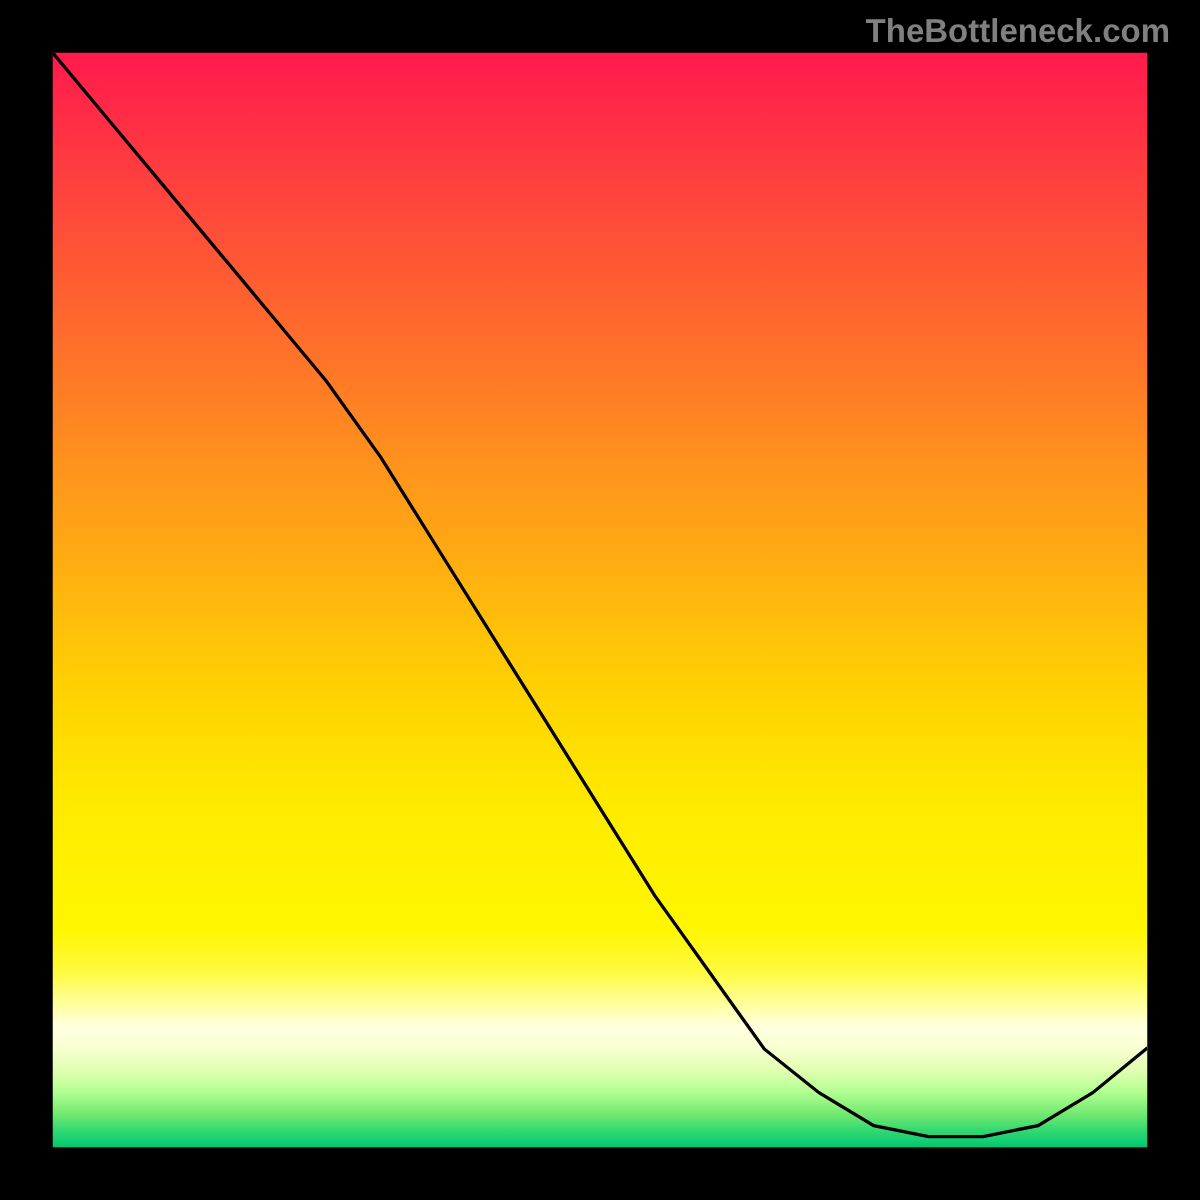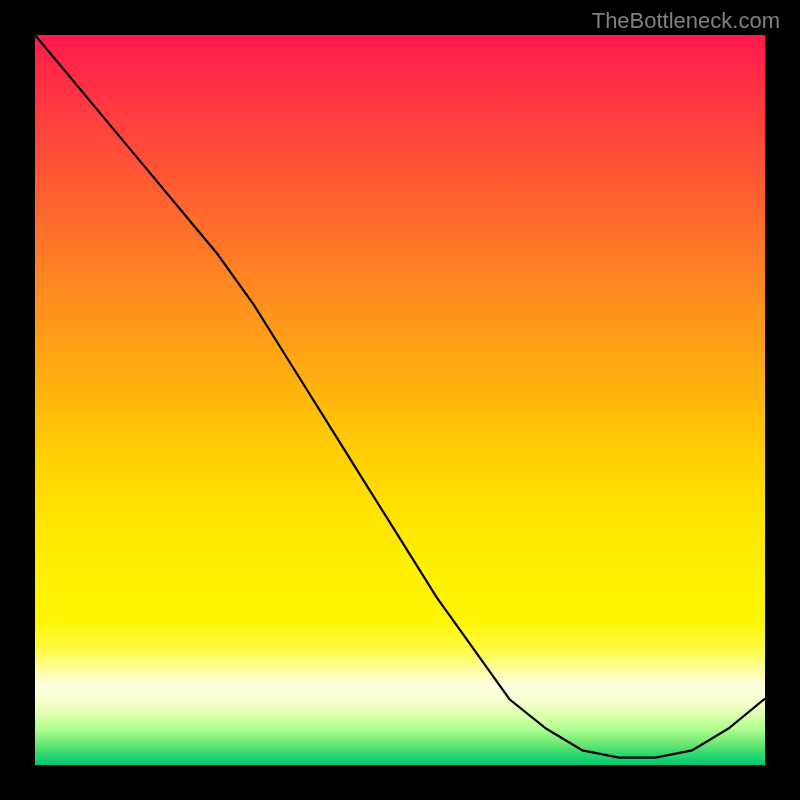--- a/index.html
+++ b/index.html
@@ -10,21 +10,21 @@
     background: #000;
     position: relative;
     font-family: Arial, sans-serif;
   }
   .watermark {
     position: absolute;
     top: 8px;
     right: 20px;
     color: #808080;
     font-size: 22px;
-    font-weight: normal;
+    font-weight: bold;
     z-index: 10;
   }
   .plot-area {
     position: absolute;
     left: 35px;
     top: 35px;
     width: 730px;
     height: 730px;
     overflow: hidden;
   }

